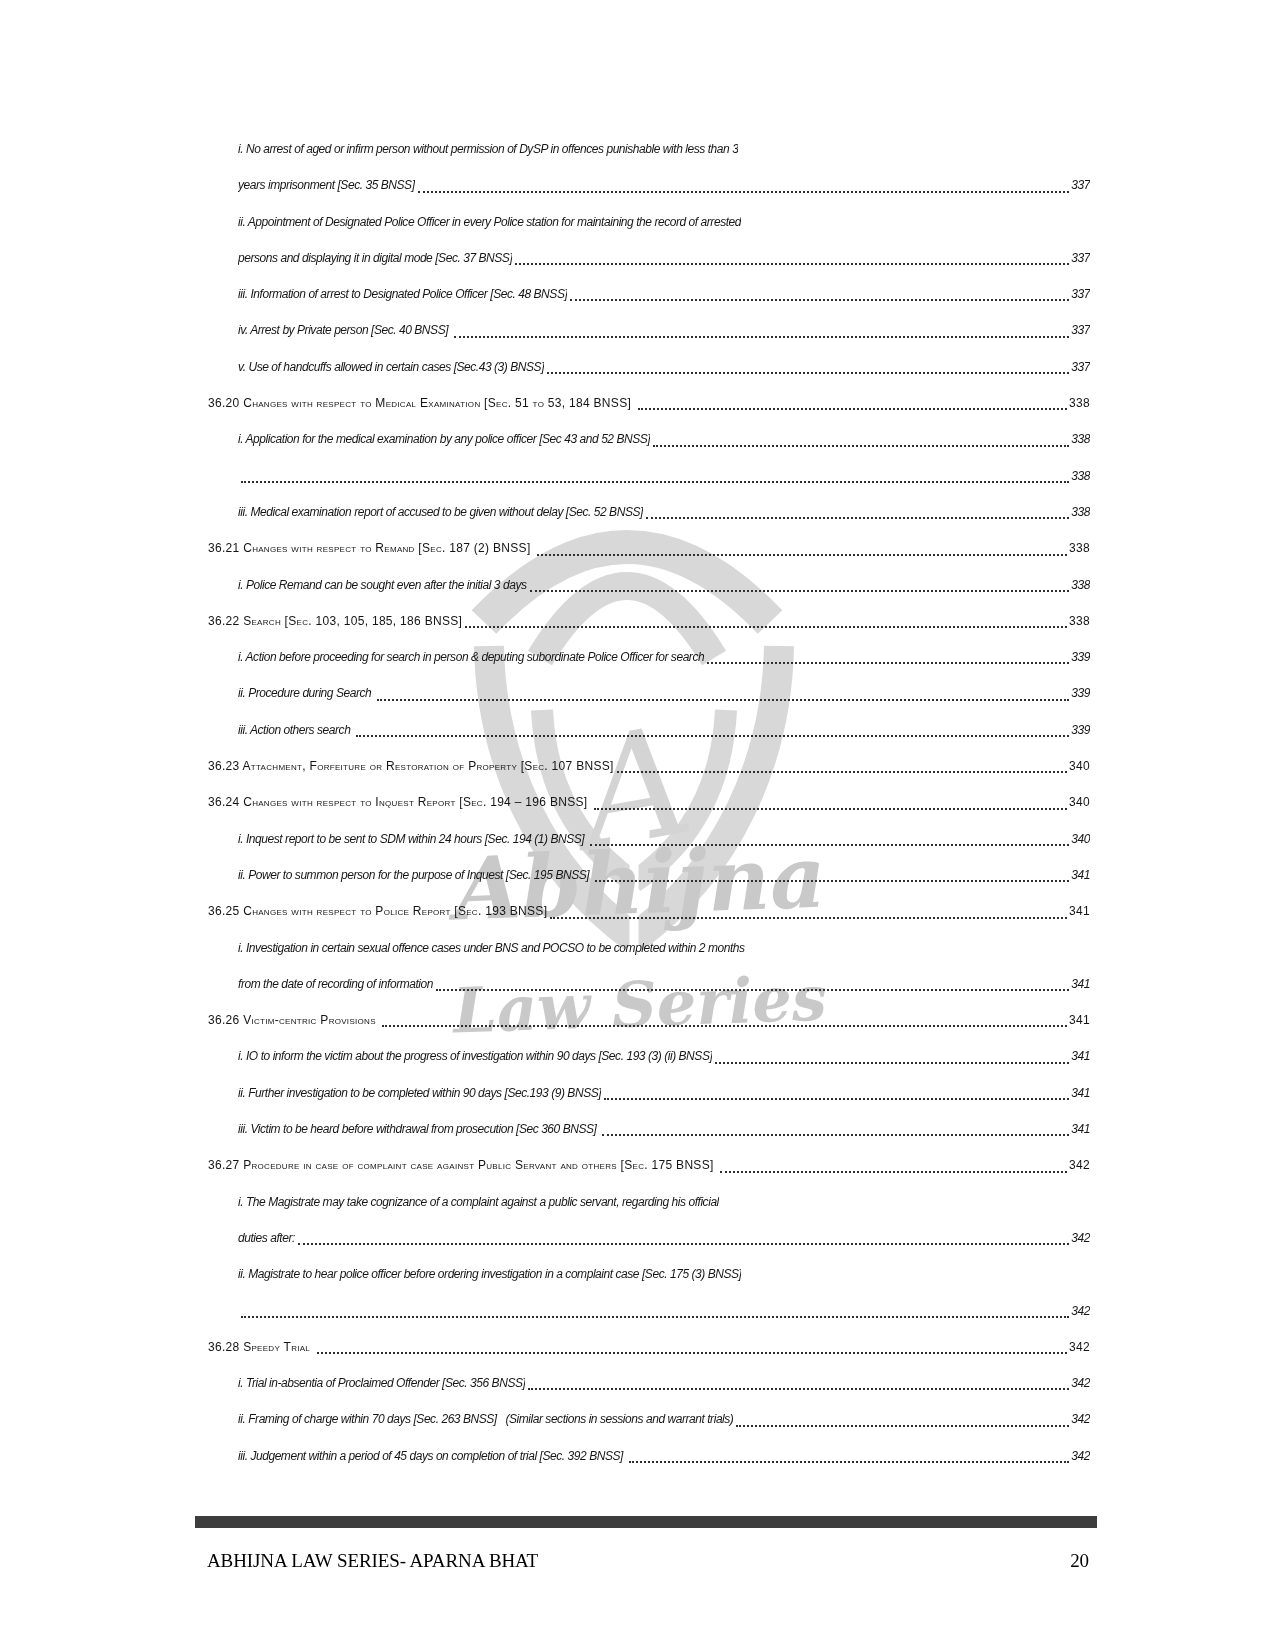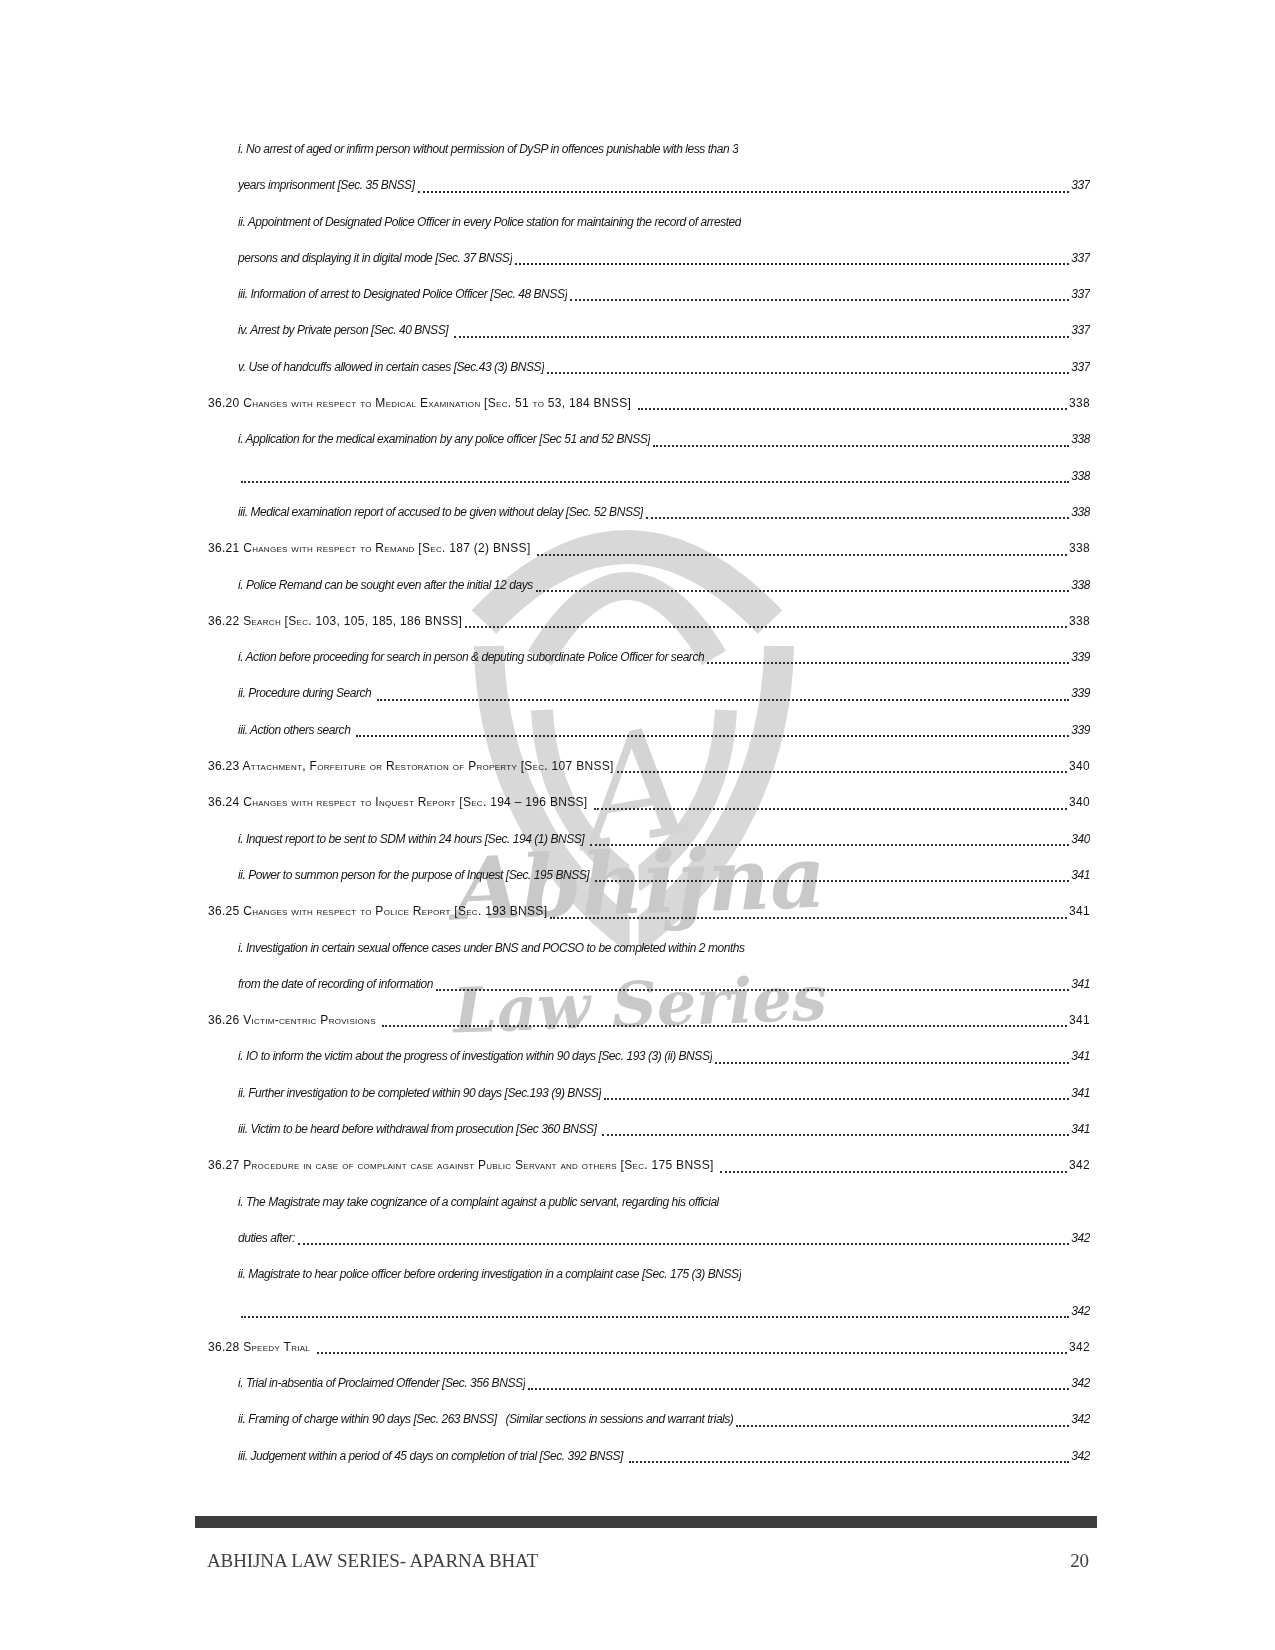--- a/index.html
+++ b/index.html
@@ -51,21 +51,21 @@
   .row .pg{flex:0 0 auto;}
   
   .footer-rule{
     position:absolute;left:195px;top:1516px;width:902px;height:12px;
     background:#3d3d3d;z-index:1;
   }
   .footer{
     position:absolute;left:207px;right:186px;top:1550px;z-index:1;
     display:flex;justify-content:space-between;align-items:flex-start;
     font-family:"Liberation Serif", serif;
-    font-size:19px;letter-spacing:-0.1px;color:#404040;
+    font-size:19px;letter-spacing:-0.1px;color:#000000;
   }
 </style>
 </head>
 <body>
 
 <div class="page">
 
   <div class="wm">
     <svg class="wm-logo" width="345" height="445" viewBox="0 0 345 445" fill="none" xmlns="http://www.w3.org/2000/svg">
       <path d="M 22,112 Q 165,-38 308,112" stroke="#d8d8d8" stroke-width="34" fill="none"></path>
@@ -83,25 +83,25 @@
 
   <main class="toc">
       <div class="row sub nopage"><span class="t">i. No arrest of aged or infirm person without permission of DySP in offences punishable with less than 3</span></div>
       <div class="row sub"><span class="t">years imprisonment [Sec. 35 BNSS]</span><span class="dots"></span><span class="pg">337</span></div>
       <div class="row sub nopage"><span class="t">ii. Appointment of Designated Police Officer in every Police station for maintaining the record of arrested</span></div>
       <div class="row sub"><span class="t">persons and displaying it in digital mode [Sec. 37 BNSS]</span><span class="dots"></span><span class="pg">337</span></div>
       <div class="row sub"><span class="t">iii. Information of arrest to Designated Police Officer [Sec. 48 BNSS]</span><span class="dots"></span><span class="pg">337</span></div>
       <div class="row sub"><span class="t">iv. Arrest by Private person [Sec. 40 BNSS] </span><span class="dots"></span><span class="pg">337</span></div>
       <div class="row sub"><span class="t">v. Use of handcuffs allowed in certain cases [Sec.43 (3) BNSS]</span><span class="dots"></span><span class="pg">337</span></div>
       <div class="row head"><span class="t">36.20 Changes with respect to Medical Examination [Sec. 51 to 53, 184 BNSS] </span><span class="dots"></span><span class="pg">338</span></div>
-      <div class="row sub"><span class="t">i. Application for the medical examination by any police officer [Sec 51 and 52 BNSS]</span><span class="dots"></span><span class="pg">338</span></div>
+      <div class="row sub"><span class="t">i. Application for the medical examination by any police officer [Sec 43 and 52 BNSS]</span><span class="dots"></span><span class="pg">338</span></div>
       <div class="row sub"><span class="dots"></span><span class="pg">338</span></div>
       <div class="row sub"><span class="t">iii. Medical examination report of accused to be given without delay [Sec. 52 BNSS]</span><span class="dots"></span><span class="pg">338</span></div>
       <div class="row head"><span class="t">36.21 Changes with respect to Remand [Sec. 187 (2) BNSS] </span><span class="dots"></span><span class="pg">338</span></div>
-      <div class="row sub"><span class="t">i. Police Remand can be sought even after the initial 12 days</span><span class="dots"></span><span class="pg">338</span></div>
+      <div class="row sub"><span class="t">i. Police Remand can be sought even after the initial 3 days</span><span class="dots"></span><span class="pg">338</span></div>
       <div class="row head"><span class="t">36.22 Search [Sec. 103, 105, 185, 186 BNSS]</span><span class="dots"></span><span class="pg">338</span></div>
       <div class="row sub"><span class="t">i. Action before proceeding for search in person &amp; deputing subordinate Police Officer for search</span><span class="dots"></span><span class="pg">339</span></div>
       <div class="row sub"><span class="t">ii. Procedure during Search </span><span class="dots"></span><span class="pg">339</span></div>
       <div class="row sub"><span class="t">iii. Action others search </span><span class="dots"></span><span class="pg">339</span></div>
       <div class="row head"><span class="t">36.23 Attachment, Forfeiture or Restoration of Property [Sec. 107 BNSS]</span><span class="dots"></span><span class="pg">340</span></div>
       <div class="row head"><span class="t">36.24 Changes with respect to Inquest Report [Sec. 194 – 196 BNSS] </span><span class="dots"></span><span class="pg">340</span></div>
       <div class="row sub"><span class="t">i. Inquest report to be sent to SDM within 24 hours [Sec. 194 (1) BNSS] </span><span class="dots"></span><span class="pg">340</span></div>
       <div class="row sub"><span class="t">ii. Power to summon person for the purpose of Inquest [Sec. 195 BNSS] </span><span class="dots"></span><span class="pg">341</span></div>
       <div class="row head"><span class="t">36.25 Changes with respect to Police Report [Sec. 193 BNSS]</span><span class="dots"></span><span class="pg">341</span></div>
       <div class="row sub nopage"><span class="t">i. Investigation in certain sexual offence cases under BNS and POCSO to be completed within 2 months</span></div>
@@ -110,21 +110,21 @@
       <div class="row sub"><span class="t">i. IO to inform the victim about the progress of investigation within 90 days [Sec. 193 (3) (ii) BNSS]</span><span class="dots"></span><span class="pg">341</span></div>
       <div class="row sub"><span class="t">ii. Further investigation to be completed within 90 days [Sec.193 (9) BNSS]</span><span class="dots"></span><span class="pg">341</span></div>
       <div class="row sub"><span class="t">iii. Victim to be heard before withdrawal from prosecution [Sec 360 BNSS] </span><span class="dots"></span><span class="pg">341</span></div>
       <div class="row head"><span class="t">36.27 Procedure in case of complaint case against Public Servant and others [Sec. 175 BNSS] </span><span class="dots"></span><span class="pg">342</span></div>
       <div class="row sub nopage"><span class="t">i. The Magistrate may take cognizance of a complaint against a public servant, regarding his official</span></div>
       <div class="row sub"><span class="t">duties after:</span><span class="dots"></span><span class="pg">342</span></div>
       <div class="row sub nopage"><span class="t">ii. Magistrate to hear police officer before ordering investigation in a complaint case [Sec. 175 (3) BNSS]</span></div>
       <div class="row sub"><span class="t"></span><span class="dots"></span><span class="pg">342</span></div>
       <div class="row head"><span class="t">36.28 Speedy Trial </span><span class="dots"></span><span class="pg">342</span></div>
       <div class="row sub"><span class="t">i. Trial in-absentia of Proclaimed Offender [Sec. 356 BNSS]</span><span class="dots"></span><span class="pg">342</span></div>
-      <div class="row sub"><span class="t">ii. Framing of charge within 90 days [Sec. 263 BNSS]   (Similar sections in sessions and warrant trials)</span><span class="dots"></span><span class="pg">342</span></div>
+      <div class="row sub"><span class="t">ii. Framing of charge within 70 days [Sec. 263 BNSS]   (Similar sections in sessions and warrant trials)</span><span class="dots"></span><span class="pg">342</span></div>
       <div class="row sub"><span class="t">iii. Judgement within a period of 45 days on completion of trial [Sec. 392 BNSS] </span><span class="dots"></span><span class="pg">342</span></div>
     </main>
 
   <div class="footer-rule" style="background: rgb(61, 61, 61);"></div>
   <div class="footer">
     <span>ABHIJNA LAW SERIES- APARNA BHAT</span>
     <span>20</span>
   </div>
 
 </div>

